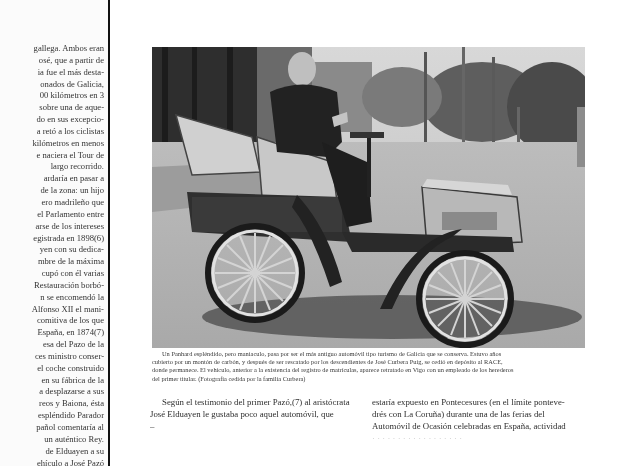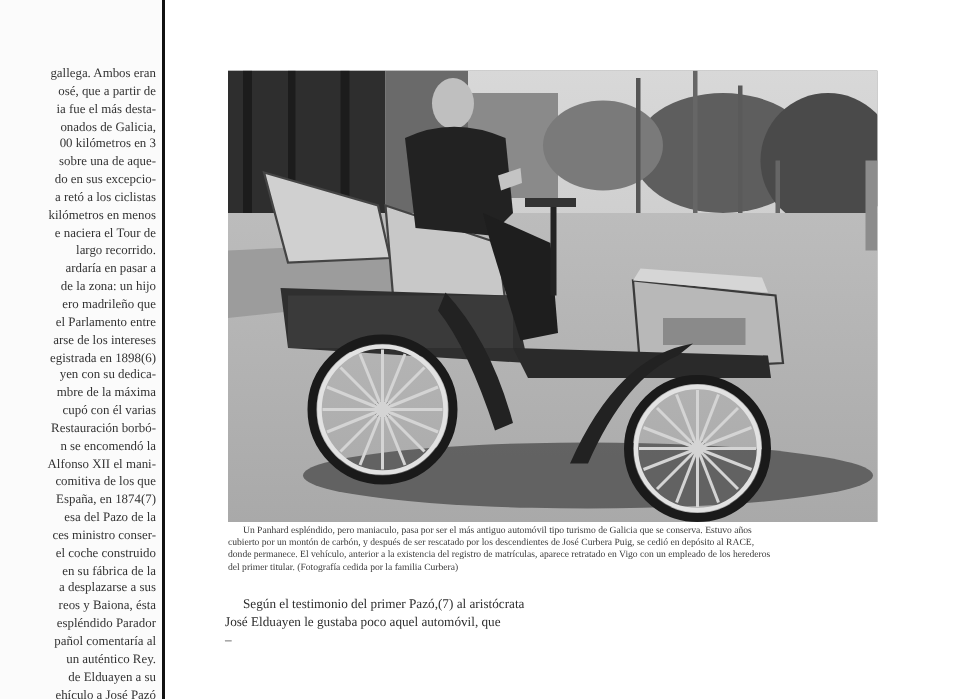--- a/index.html
+++ b/index.html
@@ -195,13 +195,19 @@
     <span class="line">donde permanece. El vehículo, anterior a la existencia del registro de matrículas, aparece retratado en Vigo con un empleado de los herederos</span>
     <span class="line">del primer titular. (Fotografía cedida por la familia Curbera)</span>
   </div>
 
   <div class="body-col body-col-1">
     <span class="line indent">Según el testimonio del primer Pazó,(7) al aristócrata</span>
     <span class="line">José Elduayen le gustaba poco aquel automóvil, que</span>
     <span class="line">–</span>
   </div>
 
+  <div class="body-col body-col-2">
+    <span class="line">estaría expuesto en Pontecesures (en el límite ponteve-</span>
+    <span class="line">drés con La Coruña) durante una de las ferias del</span>
+    <span class="line">Automóvil de Ocasión celebradas en España, actividad</span>
+    <span class="line faint">· · · · · · · · · · · · · · · · · ·</span>
+  </div>
 </div>
 
 </body></html>

